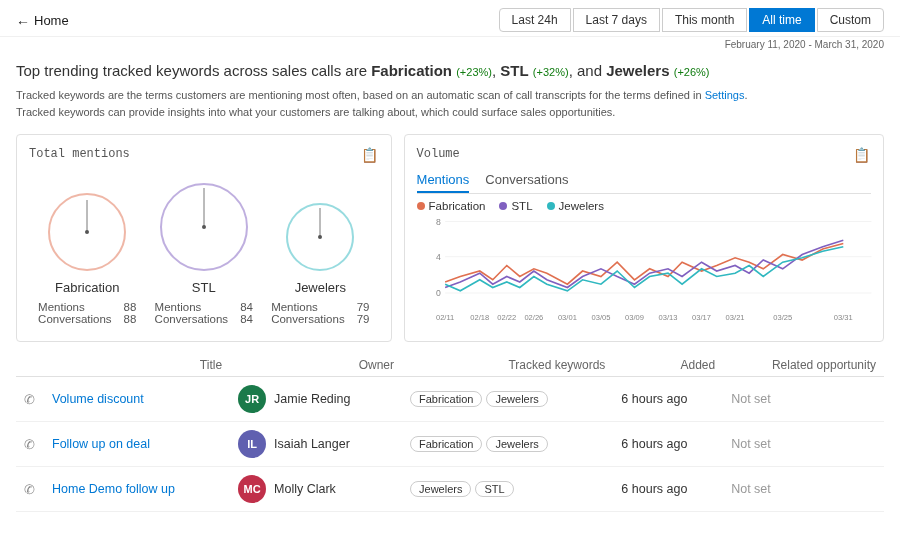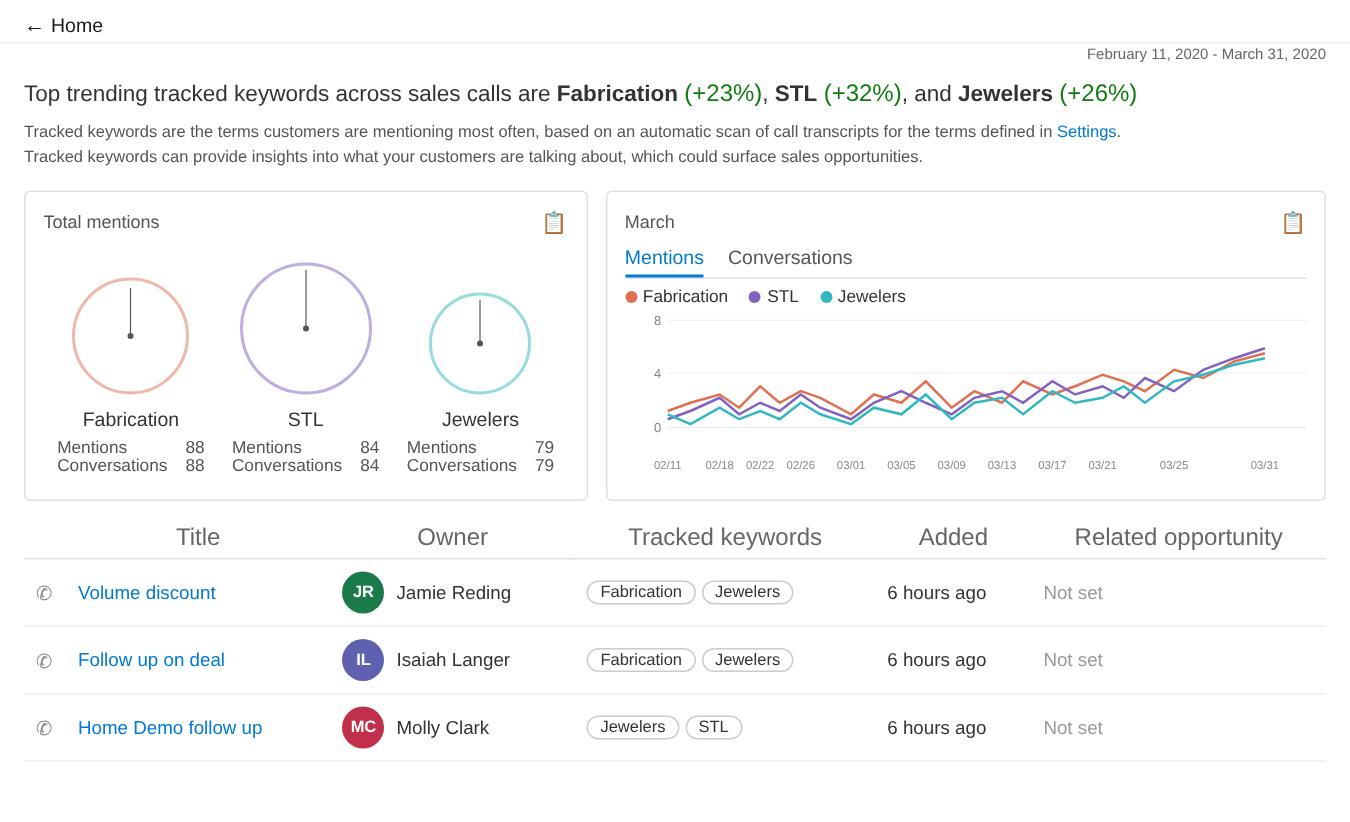--- a/index.html
+++ b/index.html
@@ -59,21 +59,21 @@
     .headline-section {
       padding: 4px 16px 6px 16px;
     }
     .headline {
       font-size: 15px;
       font-weight: 400;
       line-height: 1.4;
       margin-bottom: 6px;
     }
     .headline strong { font-weight: 700; }
-    .pos { color: #107c10; font-size: 16px; }
+    .pos { color: #107c10; font-size: 11px; }
     .description {
       font-size: 11px;
       color: #555;
       line-height: 1.5;
     }
     .description a { color: #0078d4; text-decoration: none; }
     .panels {
       display: flex;
       gap: 12px;
       padding: 8px 16px;
@@ -84,21 +84,21 @@
       flex: 1;
       padding: 12px;
       background: #fff;
     }
     .panel-title {
       font-size: 12px;
       color: #555;
       margin-bottom: 8px;
       display: flex;
       justify-content: space-between;
-      align-items: center;
+      font-family: Liberation Mono, monospace;
     }
     .panel-icon {
       color: #888;
       font-size: 14px;
       cursor: pointer;
     }
     .mentions-circles {
       display: flex;
       justify-content: space-around;
       align-items: flex-end;
@@ -185,22 +185,22 @@
     .section-title {
       font-size: 16px;
       font-weight: 600;
       margin-bottom: 10px;
     }
     .conv-table {
       width: 100%;
       border-collapse: collapse;
     }
     .conv-table th {
-      text-align: center;
-      font-size: 16px;
+      text-align: right;
+      font-size: 12px;
       color: #666;
       font-weight: 400;
       padding: 4px 8px;
       border-bottom: 1px solid #e0e0e0;
     }
     .conv-table td {
       padding: 8px 8px;
       font-size: 12.5px;
       border-bottom: 1px solid #f0f0f0;
       vertical-align: middle;
@@ -239,20 +239,27 @@
     .time-ago { color: #333; font-size: 12px; }
   </style>
 </head>
 <body>
 
 <div class="top-bar">
   <a class="back-link">
     <span class="back-arrow">←</span>
     <span>Home</span>
   </a>
+  <div class="time-filters">
+    <button class="time-btn">Last 24h</button>
+    <button class="time-btn">Last 7 days</button>
+    <button class="time-btn">This month</button>
+    <button class="time-btn active">All time</button>
+    <button class="time-btn">Custom</button>
+  </div>
 </div>
 
 <div class="date-range">February 11, 2020 - March 31, 2020</div>
 
 <div class="headline-section">
   <div class="headline">
     <span>Top trending tracked keywords across sales calls are </span><strong>Fabrication</strong> <span class="pos">(+23%)</span>, <strong>STL</strong> <span class="pos">(+32%)</span>, and <strong>Jewelers</strong> <span class="pos">(+26%)</span>
   </div>
   <div class="description">
     <span>Tracked keywords are the terms customers are mentioning most often, based on an automatic scan of call transcripts for the terms defined in </span><a>Settings</a>.<br>
@@ -317,21 +324,21 @@
           <span class="val">79</span>
           <span>Conversations</span>
           <span class="val">79</span>
         </div>
       </div>
     </div>
   </div>
 
   <div class="panel trend-panel">
     <div class="panel-title">
-      <span>March</span>
+      <span>Volume</span>
       <span class="panel-icon">📋</span>
     </div>
     <div class="trend-tabs">
       <div class="trend-tab active">Mentions</div>
       <div class="trend-tab">Conversations</div>
     </div>
     <div class="legend">
       <div class="legend-item">
         <div class="legend-dot" style="background:#e07050"></div>
         <span>Fabrication</span>

